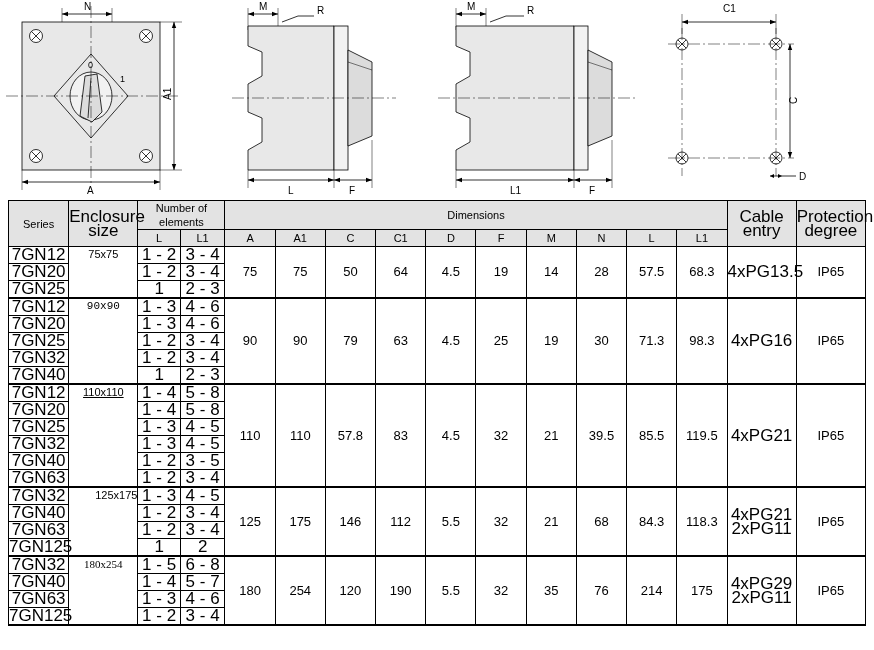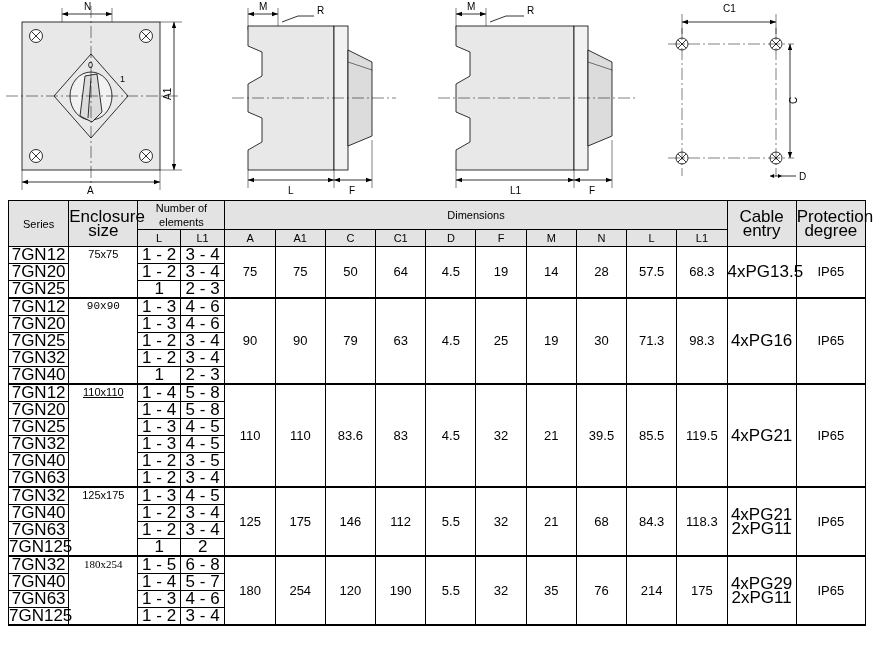--- a/index.html
+++ b/index.html
@@ -393,21 +393,21 @@
             <td class="num-cell grp-bottom">1</td>
             <td class="num-cell grp-bottom">2 - 3</td>
           </tr>
           <tr>
             <td class="series-cell">7GN12</td>
             <td class="enc-cell grp-bottom" rowspan="6" style="vertical-align: top; text-decoration: underline;">110x110</td>
             <td class="num-cell">1 - 4</td>
             <td class="num-cell">5 - 8</td>
             <td class="dim-cell grp-bottom" rowspan="6">110</td>
             <td class="dim-cell grp-bottom" rowspan="6">110</td>
-            <td class="dim-cell grp-bottom" rowspan="6">83.6</td>
+            <td class="dim-cell grp-bottom" rowspan="6">57.8</td>
             <td class="dim-cell grp-bottom" rowspan="6">83</td>
             <td class="dim-cell grp-bottom" rowspan="6">4.5</td>
             <td class="dim-cell grp-bottom" rowspan="6">32</td>
             <td class="dim-cell grp-bottom" rowspan="6">21</td>
             <td class="dim-cell grp-bottom" rowspan="6">39.5</td>
             <td class="dim-cell grp-bottom" rowspan="6">85.5</td>
             <td class="dim-cell grp-bottom" rowspan="6">119.5</td>
             <td class="dim-cell grp-bottom two-line" rowspan="6">
               <div>4xPG21</div>
             </td>
@@ -433,21 +433,21 @@
             <td class="num-cell">1 - 2</td>
             <td class="num-cell">3 - 5</td>
           </tr>
           <tr>
             <td class="series-cell grp-bottom">7GN63</td>
             <td class="num-cell grp-bottom">1 - 2</td>
             <td class="num-cell grp-bottom">3 - 4</td>
           </tr>
           <tr>
             <td class="series-cell">7GN32</td>
-            <td class="enc-cell grp-bottom" rowspan="4" style="vertical-align: top;">125x175</td>
+            <td class="enc-cell grp-bottom" rowspan="4" style="vertical-align: top; text-align: right;">125x175</td>
             <td class="num-cell">1 - 3</td>
             <td class="num-cell">4 - 5</td>
             <td class="dim-cell grp-bottom" rowspan="4">125</td>
             <td class="dim-cell grp-bottom" rowspan="4">175</td>
             <td class="dim-cell grp-bottom" rowspan="4">146</td>
             <td class="dim-cell grp-bottom" rowspan="4">112</td>
             <td class="dim-cell grp-bottom" rowspan="4">5.5</td>
             <td class="dim-cell grp-bottom" rowspan="4">32</td>
             <td class="dim-cell grp-bottom" rowspan="4">21</td>
             <td class="dim-cell grp-bottom" rowspan="4">68</td>

